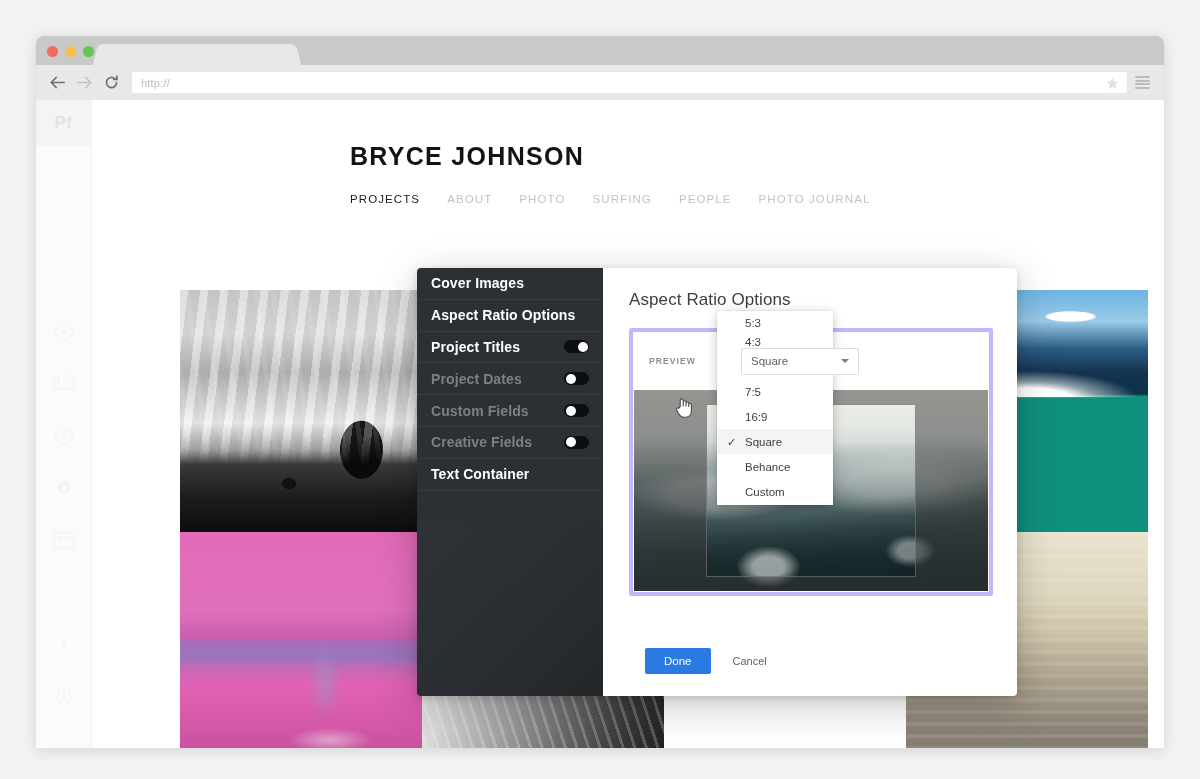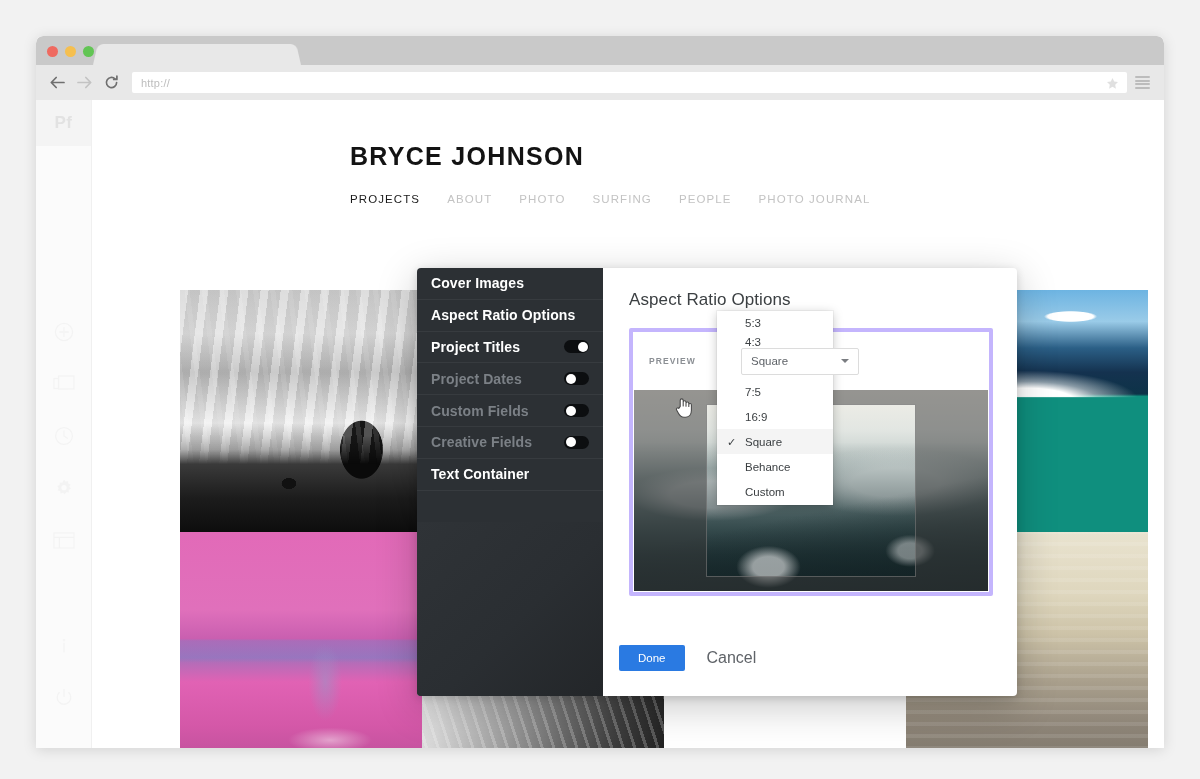--- a/index.html
+++ b/index.html
@@ -374,36 +374,36 @@
   #crop-bottom{ left: 72px; right: 72px; bottom: 0; height: 14px; }
   #crop-border {
     position: absolute;
     left: 72px; right: 72px; top: 14px; bottom: 14px;
     border: 1px solid rgba(110,110,110,.75);
   }
 
   
   #modal-footer {
     position: absolute;
-    left: 16px; bottom: 22px;
+    left: 42px; bottom: 22px;
     display: flex; align-items: center; gap: 14px;
   }
   #done-button {
     background: #2a7ae2;
     color: #fff;
     font-size: 11.5px;
     padding: 7px 19px;
     border: none;
     border-radius: 2px;
     font-family: "Liberation Sans", sans-serif;
     cursor: pointer;
   }
   #cancel-button {
     background: none; border: none;
-    color: #5f6368; font-size: 16px;
+    color: #5f6368; font-size: 11px;
     font-family: "Liberation Sans", sans-serif;
     padding: 7px 8px;
     cursor: pointer;
   }
 </style>
 </head>
 <body>
 
 <div id="browser-window">
 

